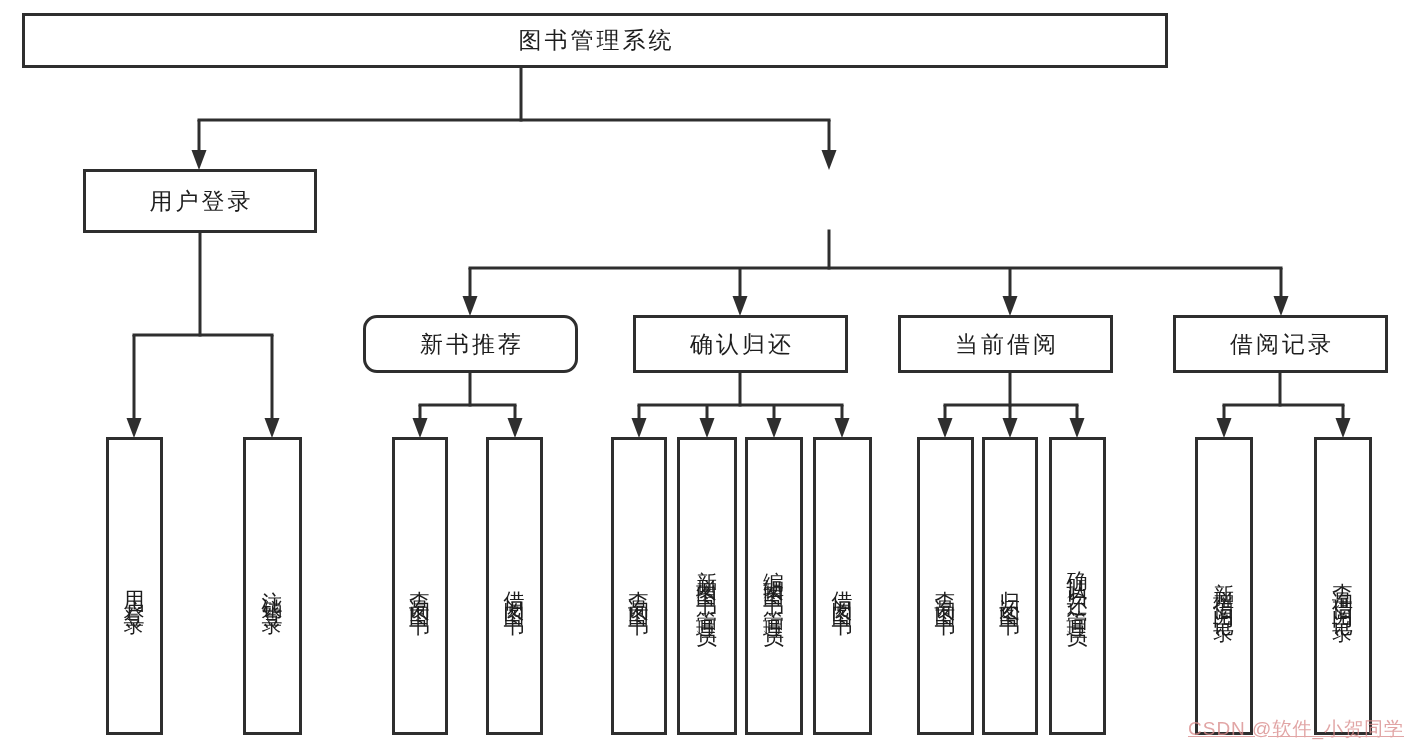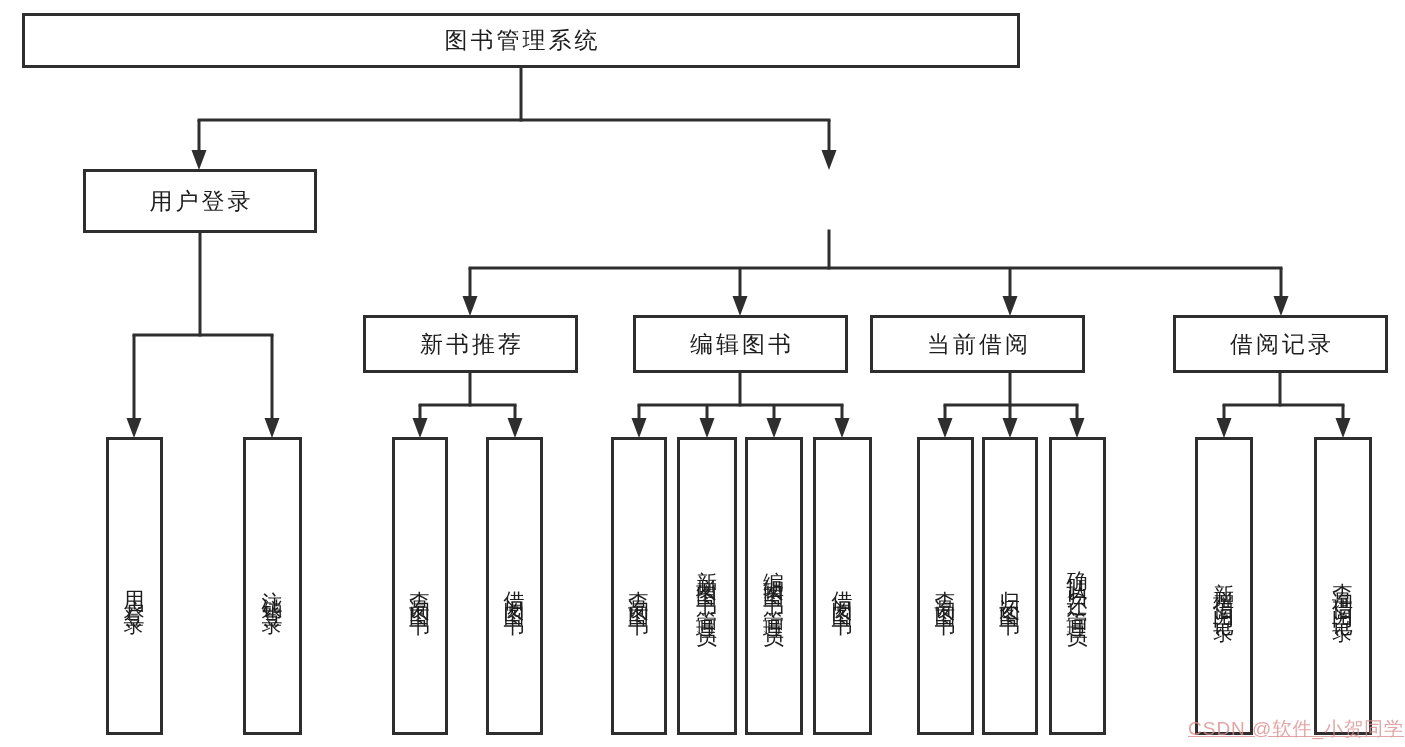--- a/index.html
+++ b/index.html
@@ -85,35 +85,35 @@
       <line x1="1010" y1="405" x2="1010" y2="426" stroke="#2E2E2E" stroke-width="3"></line>
       <polygon points="1002.5,418 1017.5,418 1010,438" fill="#2E2E2E"></polygon>
       <line x1="1077" y1="405" x2="1077" y2="426" stroke="#2E2E2E" stroke-width="3"></line>
       <polygon points="1069.5,418 1084.5,418 1077,438" fill="#2E2E2E"></polygon>
       <line x1="1224" y1="405" x2="1224" y2="426" stroke="#2E2E2E" stroke-width="3"></line>
       <polygon points="1216.5,418 1231.5,418 1224,438" fill="#2E2E2E"></polygon>
       <line x1="1343" y1="405" x2="1343" y2="426" stroke="#2E2E2E" stroke-width="3"></line>
       <polygon points="1335.5,418 1350.5,418 1343,438" fill="#2E2E2E"></polygon>
     </svg>
 
-  <div class="node h" style="left:22px; top:13px; width:998px; height:55px;">
+  <div class="node h" style="left:22px; top:13px; width:1146px; height:55px;">
     <span>图书管理系统</span>
   </div>
 
   <div class="node h" style="left:83px; top:169px; width:234px; height:64px;">
     <span>用户登录</span>
   </div>
 
-  <div class="node h" style="left:363px; top:315px; width:215px; height:58px;">
+  <div class="node h" style="left:363px; top:315px; width:215px; height:58px;border-radius:14px;">
     <span>新书推荐</span>
   </div>
   <div class="node h" style="left:633px; top:315px; width:215px; height:58px;">
-    <span>编辑图书</span>
+    <span>确认归还</span>
   </div>
-  <div class="node h" style="left:870px; top:315px; width:215px; height:58px;">
+  <div class="node h" style="left:898px; top:315px; width:215px; height:58px;">
     <span>当前借阅</span>
   </div>
   <div class="node h" style="left:1173px; top:315px; width:215px; height:58px;">
     <span>借阅记录</span>
   </div>
 
   <div class="node v" style="left:106px; width:57px;">
     <span>用户登录</span>
   </div>
   <div class="node v" style="left:243px; width:59px;">

